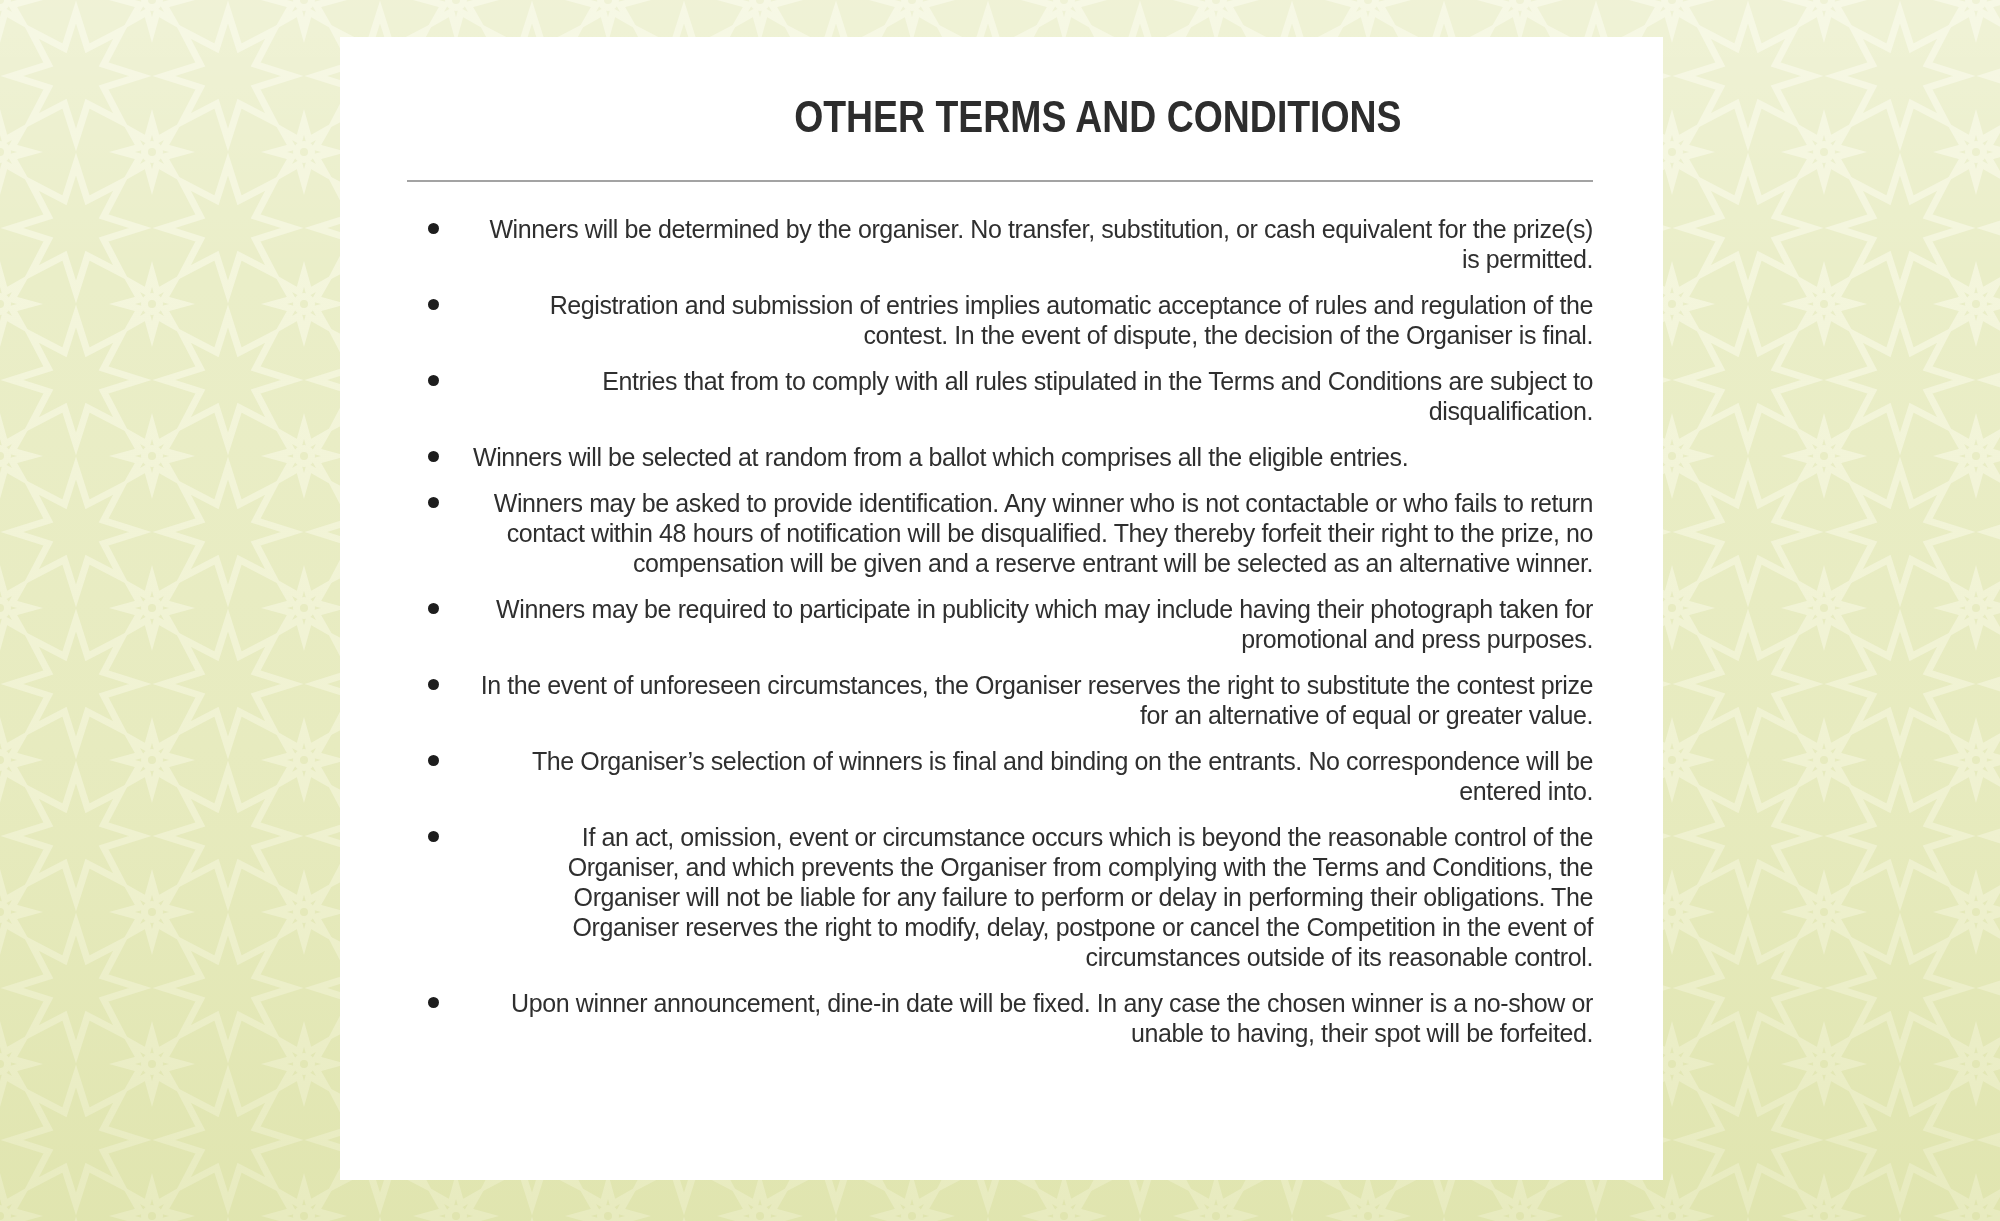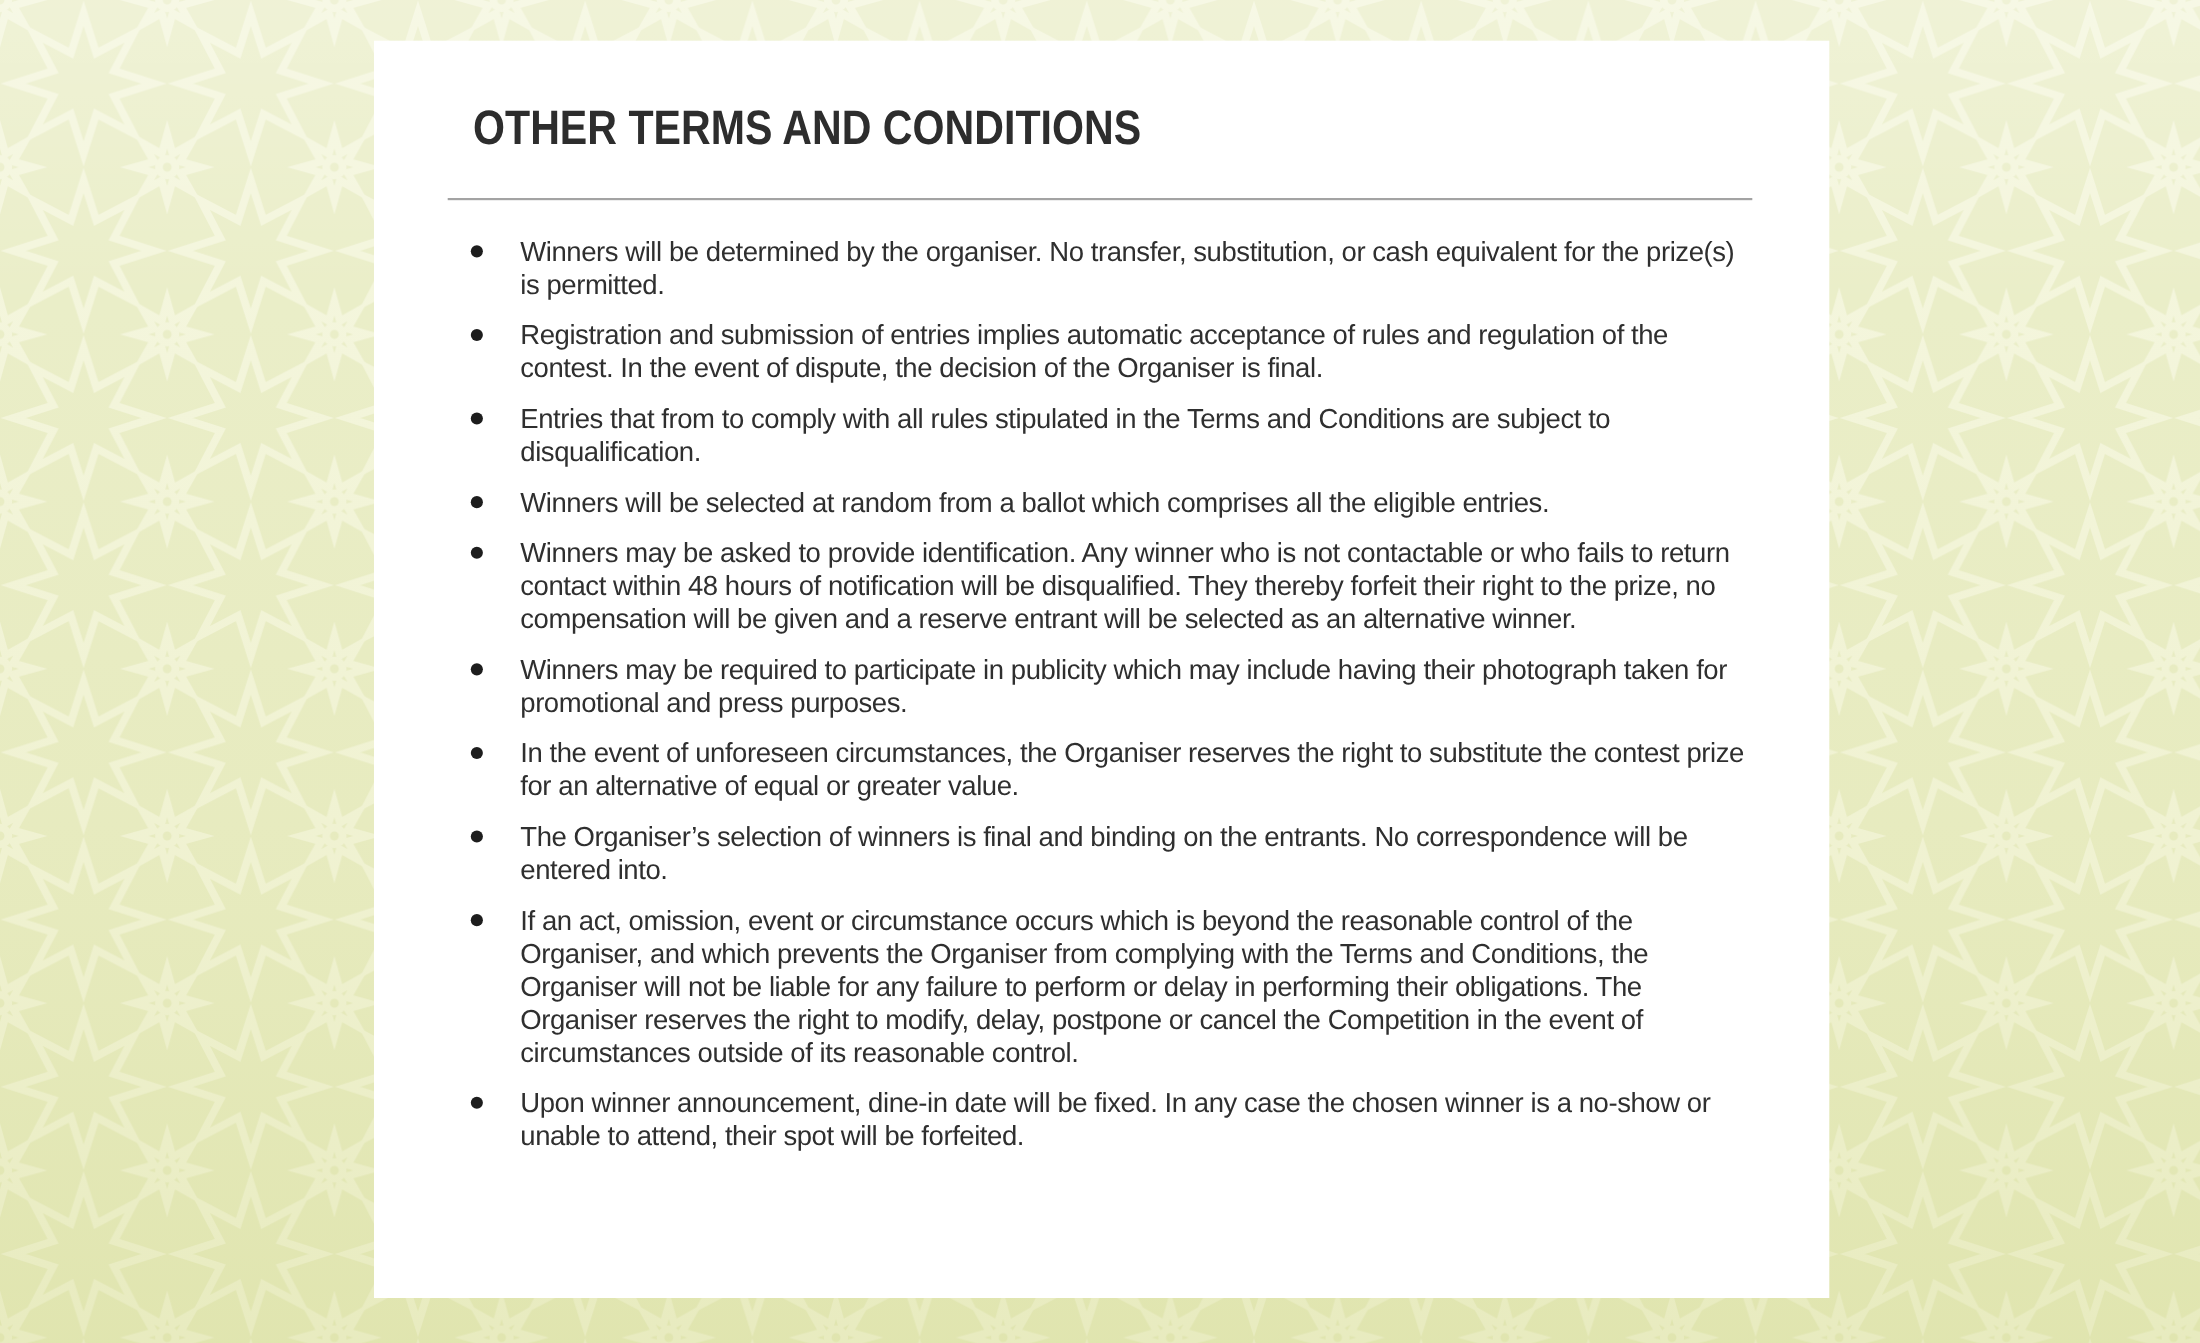--- a/index.html
+++ b/index.html
@@ -15,20 +15,21 @@
     background: linear-gradient(180deg,
       rgba(255,255,255,0.30) 0%,
       rgba(255,255,255,0.06) 22%,
       rgba(210,214,130,0.10) 65%,
       rgba(196,203,106,0.24) 100%);
   }
   .card {
     position: absolute; left: 340px; top: 37px;
     width: 1323px; height: 1143px;
     background: var(--card-bg, #ffffff);
+    text-align: right;
   }
   .title {
     margin: 58px 90px 0 90px;
     font-size: 44px; line-height: 44px; font-weight: 700;
     color: var(--title-text, #2d2d2d);
     transform: scaleX(0.85); transform-origin: left center;
     white-space: nowrap;
   }
   .divider {
     border: none; height: 0;
@@ -123,16 +124,16 @@
         <span class="term-text">The Organiser’s selection of winners is final and binding on the entrants. No correspondence will be entered into.</span>
       </li>
 
       <li class="term">
         <span class="dot"></span>
         <span class="term-text">If an act, omission, event or circumstance occurs which is beyond the reasonable control of the Organiser, and which prevents the Organiser from complying with the Terms and Conditions, the Organiser will not be liable for any failure to perform or delay in performing their obligations. The Organiser reserves the right to modify, delay, postpone or cancel the Competition in the event of circumstances outside of its reasonable control.</span>
       </li>
 
       <li class="term">
         <span class="dot"></span>
-        <span class="term-text">Upon winner announcement, dine-in date will be fixed. In any case the chosen winner is a no-show or unable to attend, their spot will be forfeited.</span>
+        <span class="term-text">Upon winner announcement, dine-in date will be fixed. In any case the chosen winner is a no-show or unable to having, their spot will be forfeited.</span>
       </li>
     </ul>
 </main>
 
 </body></html>

